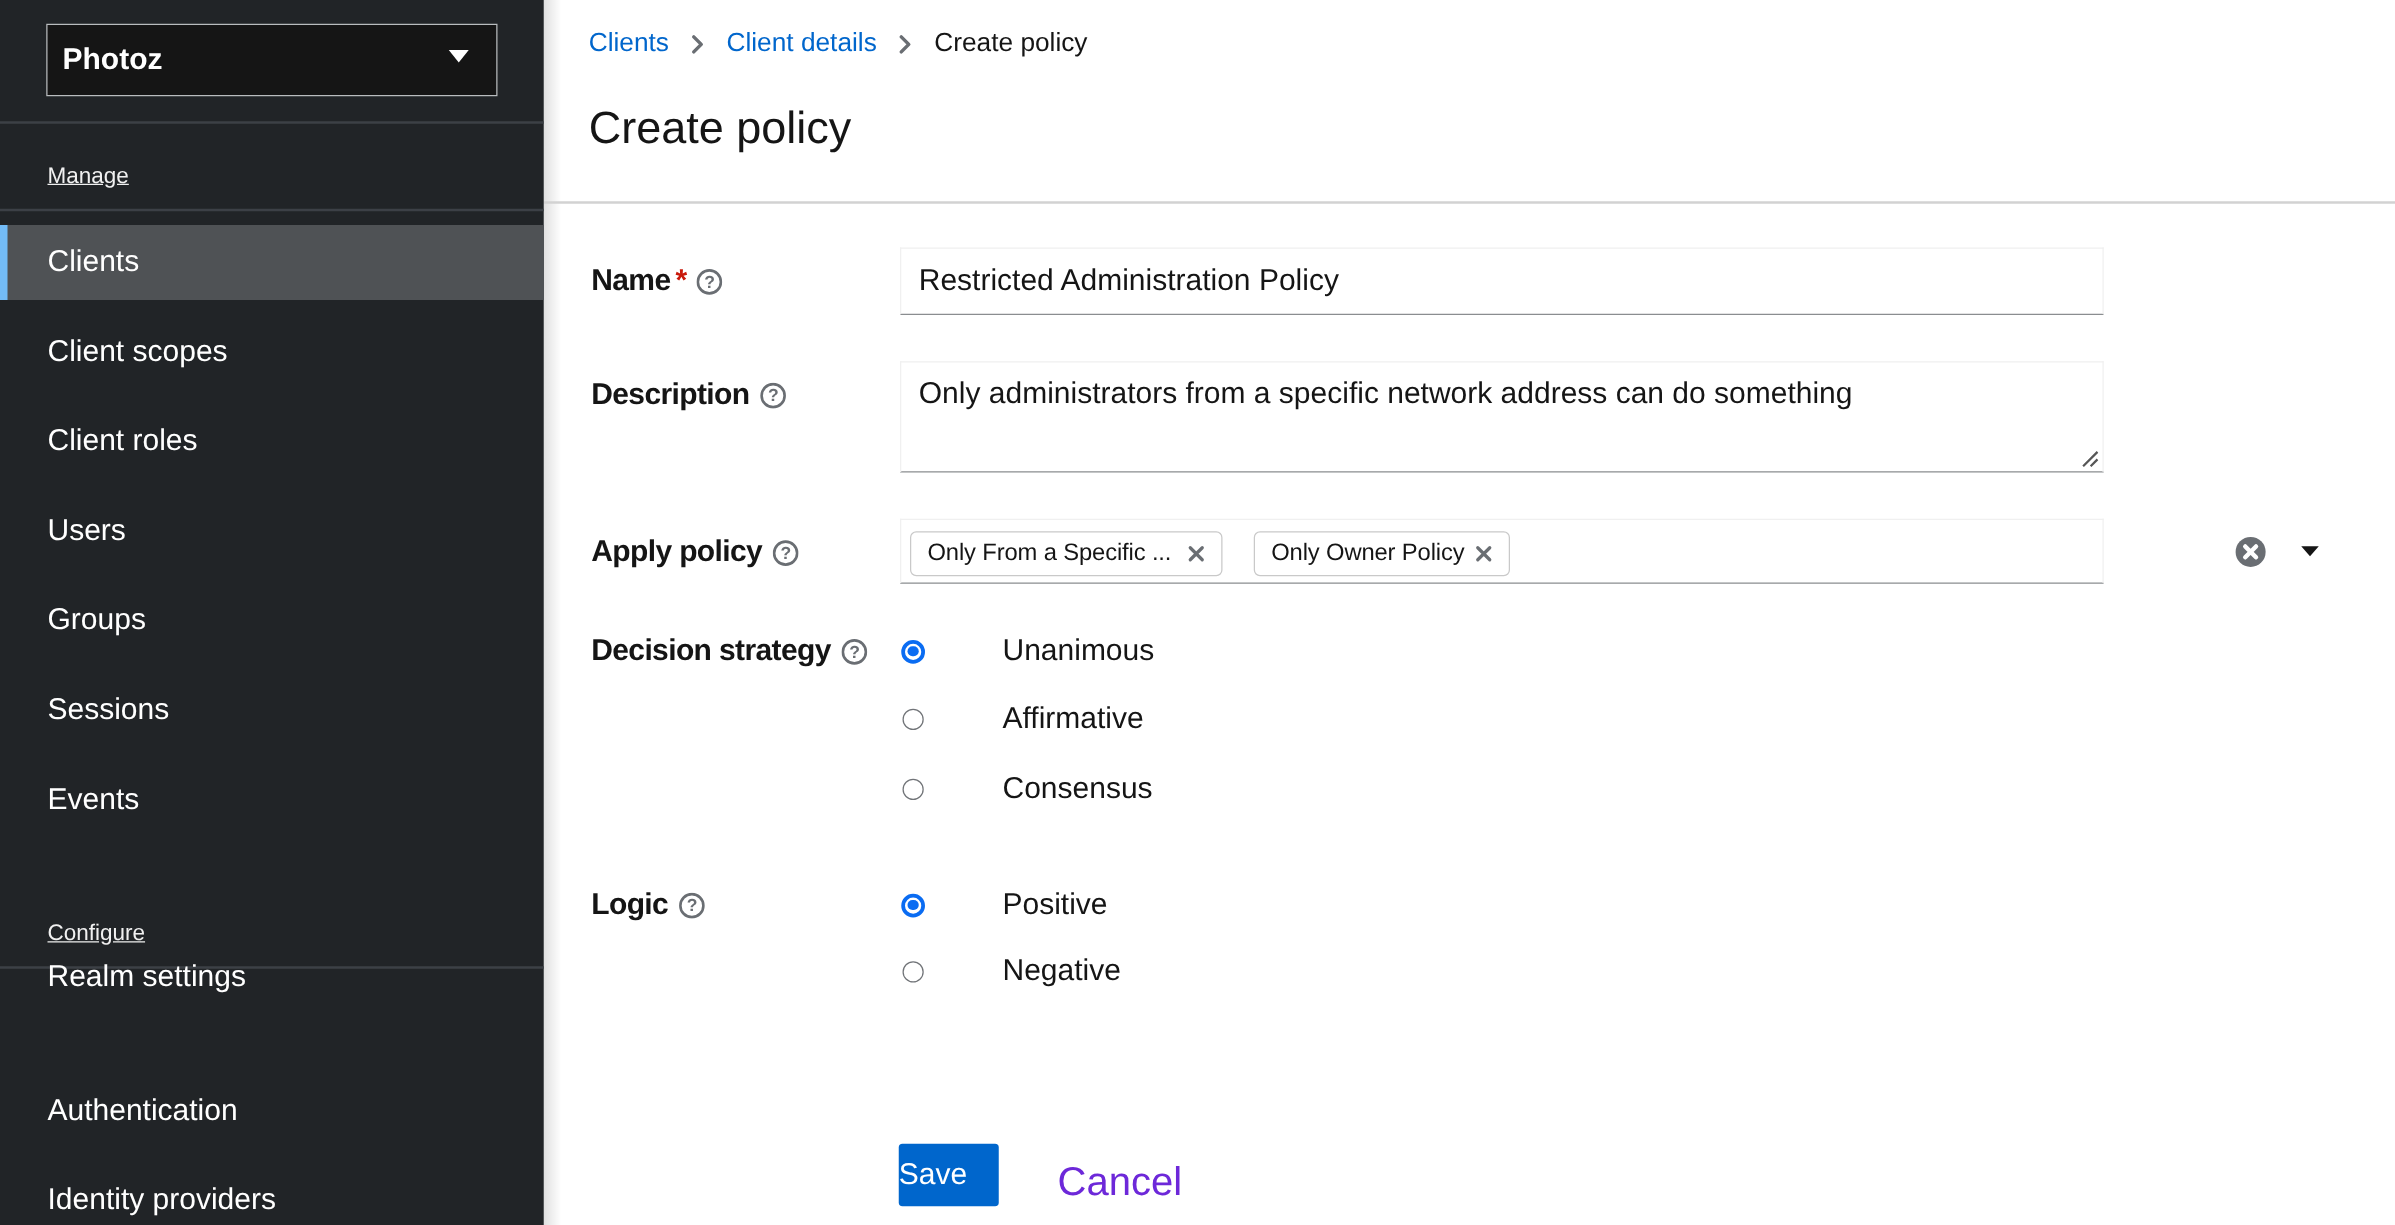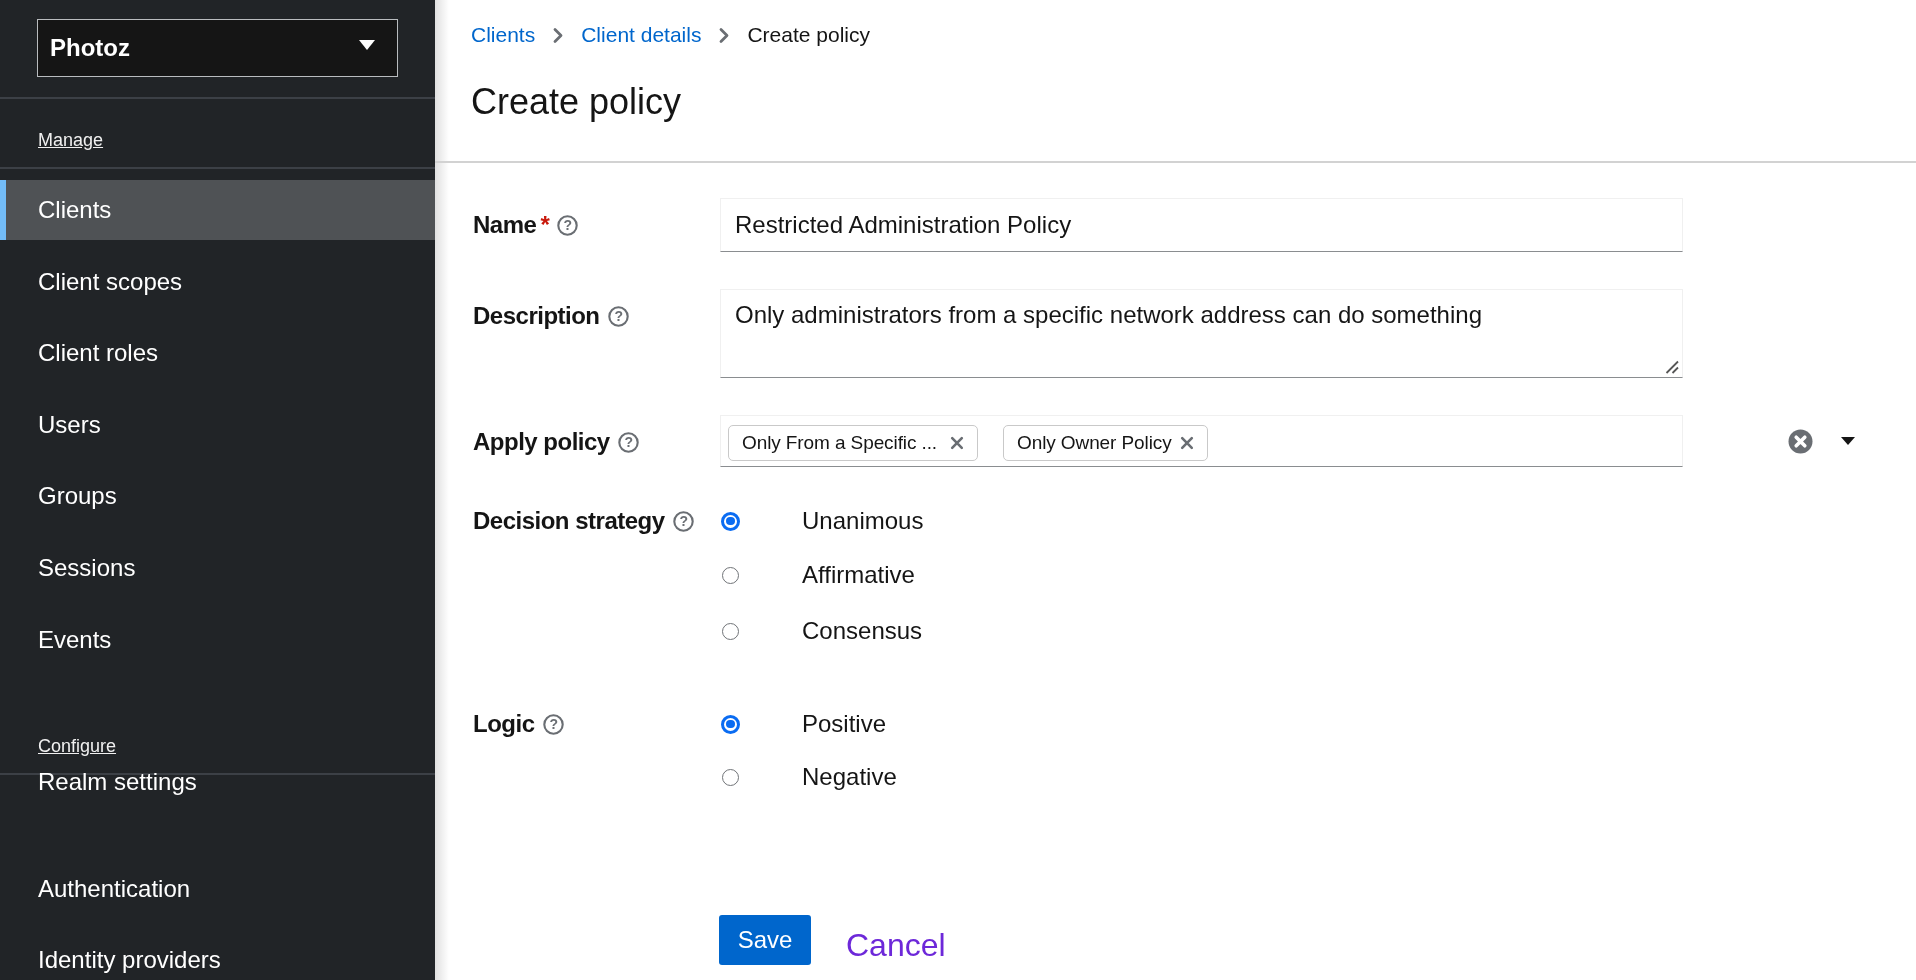--- a/index.html
+++ b/index.html
@@ -38,21 +38,21 @@
 .chip { position:absolute; top:9px; height:35.5px; border:1.5px solid #c9c9c9; border-radius:5px; background:#fff; font-size:19px; letter-spacing:-0.1px; color:#151515; display:flex; align-items:center; justify-content:space-between; white-space:nowrap; overflow:hidden; }
 .chip svg { flex:none; }
 .clearall { position:absolute; }
 .scaret { position:absolute; width:0; height:0; border-left:7.5px solid transparent; border-right:7.5px solid transparent; border-top:8.5px solid #151515; }
 
 .rsel { position:absolute; width:19px; height:19px; border-radius:50%; border:3px solid #0a6cf2; }
 .rsel::after { content:''; position:absolute; inset:2.2px; background:#0a6cf2; border-radius:50%; }
 .run { position:absolute; width:17px; height:17px; border-radius:50%; border:1.7px solid #717478; }
 .rlab { position:absolute; font-size:24px; line-height:34px;margin-left:48px; }
 
-.save { position:absolute; left:284px; top:915px; width:92px; height:50px; background:#0066cc; border-radius:3px; color:#fff; font-size:24px; text-align:center; line-height:50px; }
+.save { position:absolute; left:284px; top:915px; width:80px; height:50px; background:#0066cc; border-radius:3px; color:#fff; font-size:24px; text-align:left; line-height:50px; }
 .cancel { position:absolute; left:411px; top:927px; font-size:32px; color:#6d28d9; }
 </style>
 </head>
 <body>
 
 <aside class="sidebar">
   <div class="brand">Photoz<span class="bcaret"></span></div>
   <div class="sep" style="top:97px"></div>
   <div class="navtitle" style="top:130px">Manage</div>
   <div class="sep" style="top:167px"></div>

